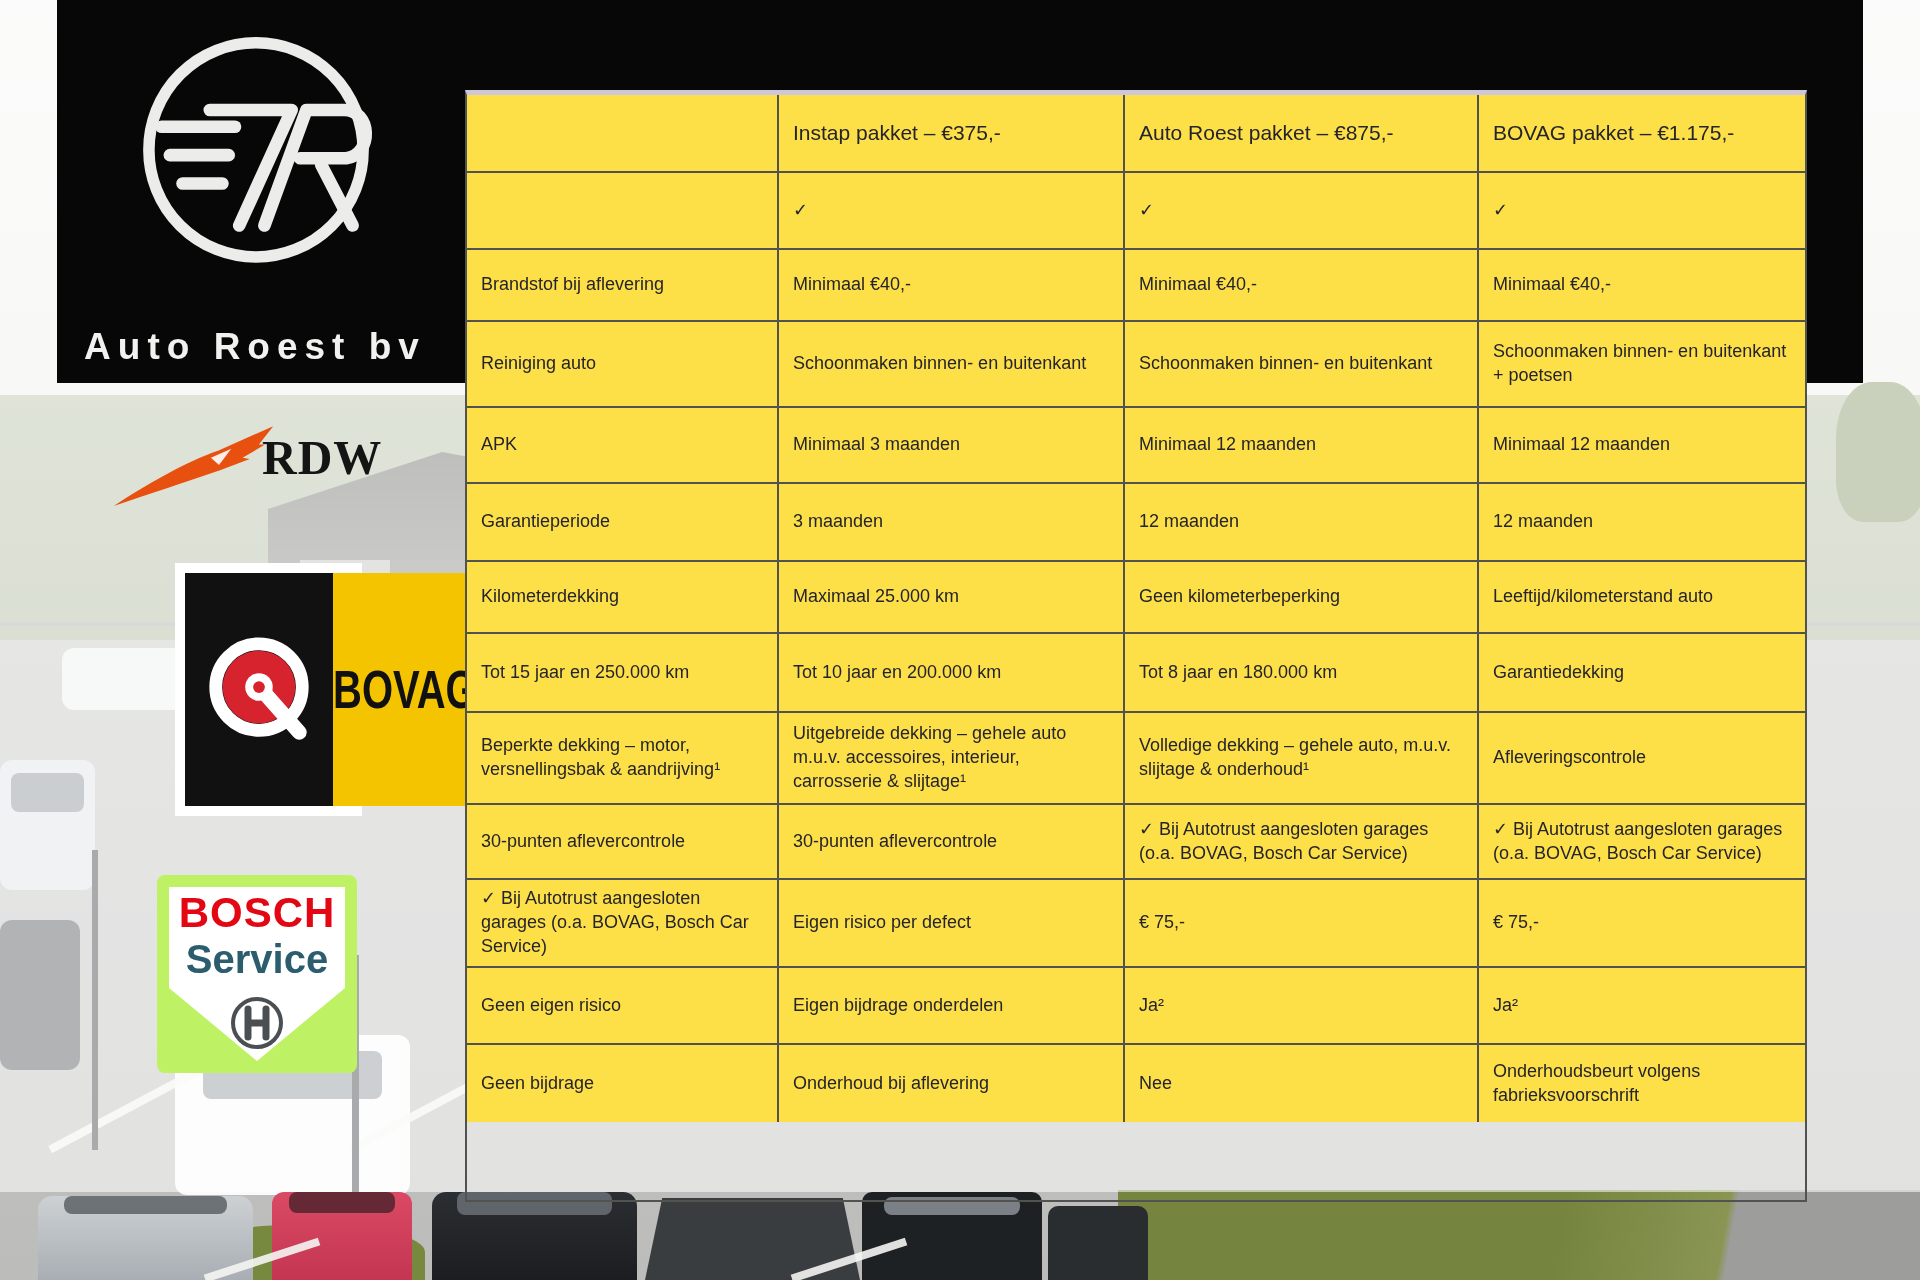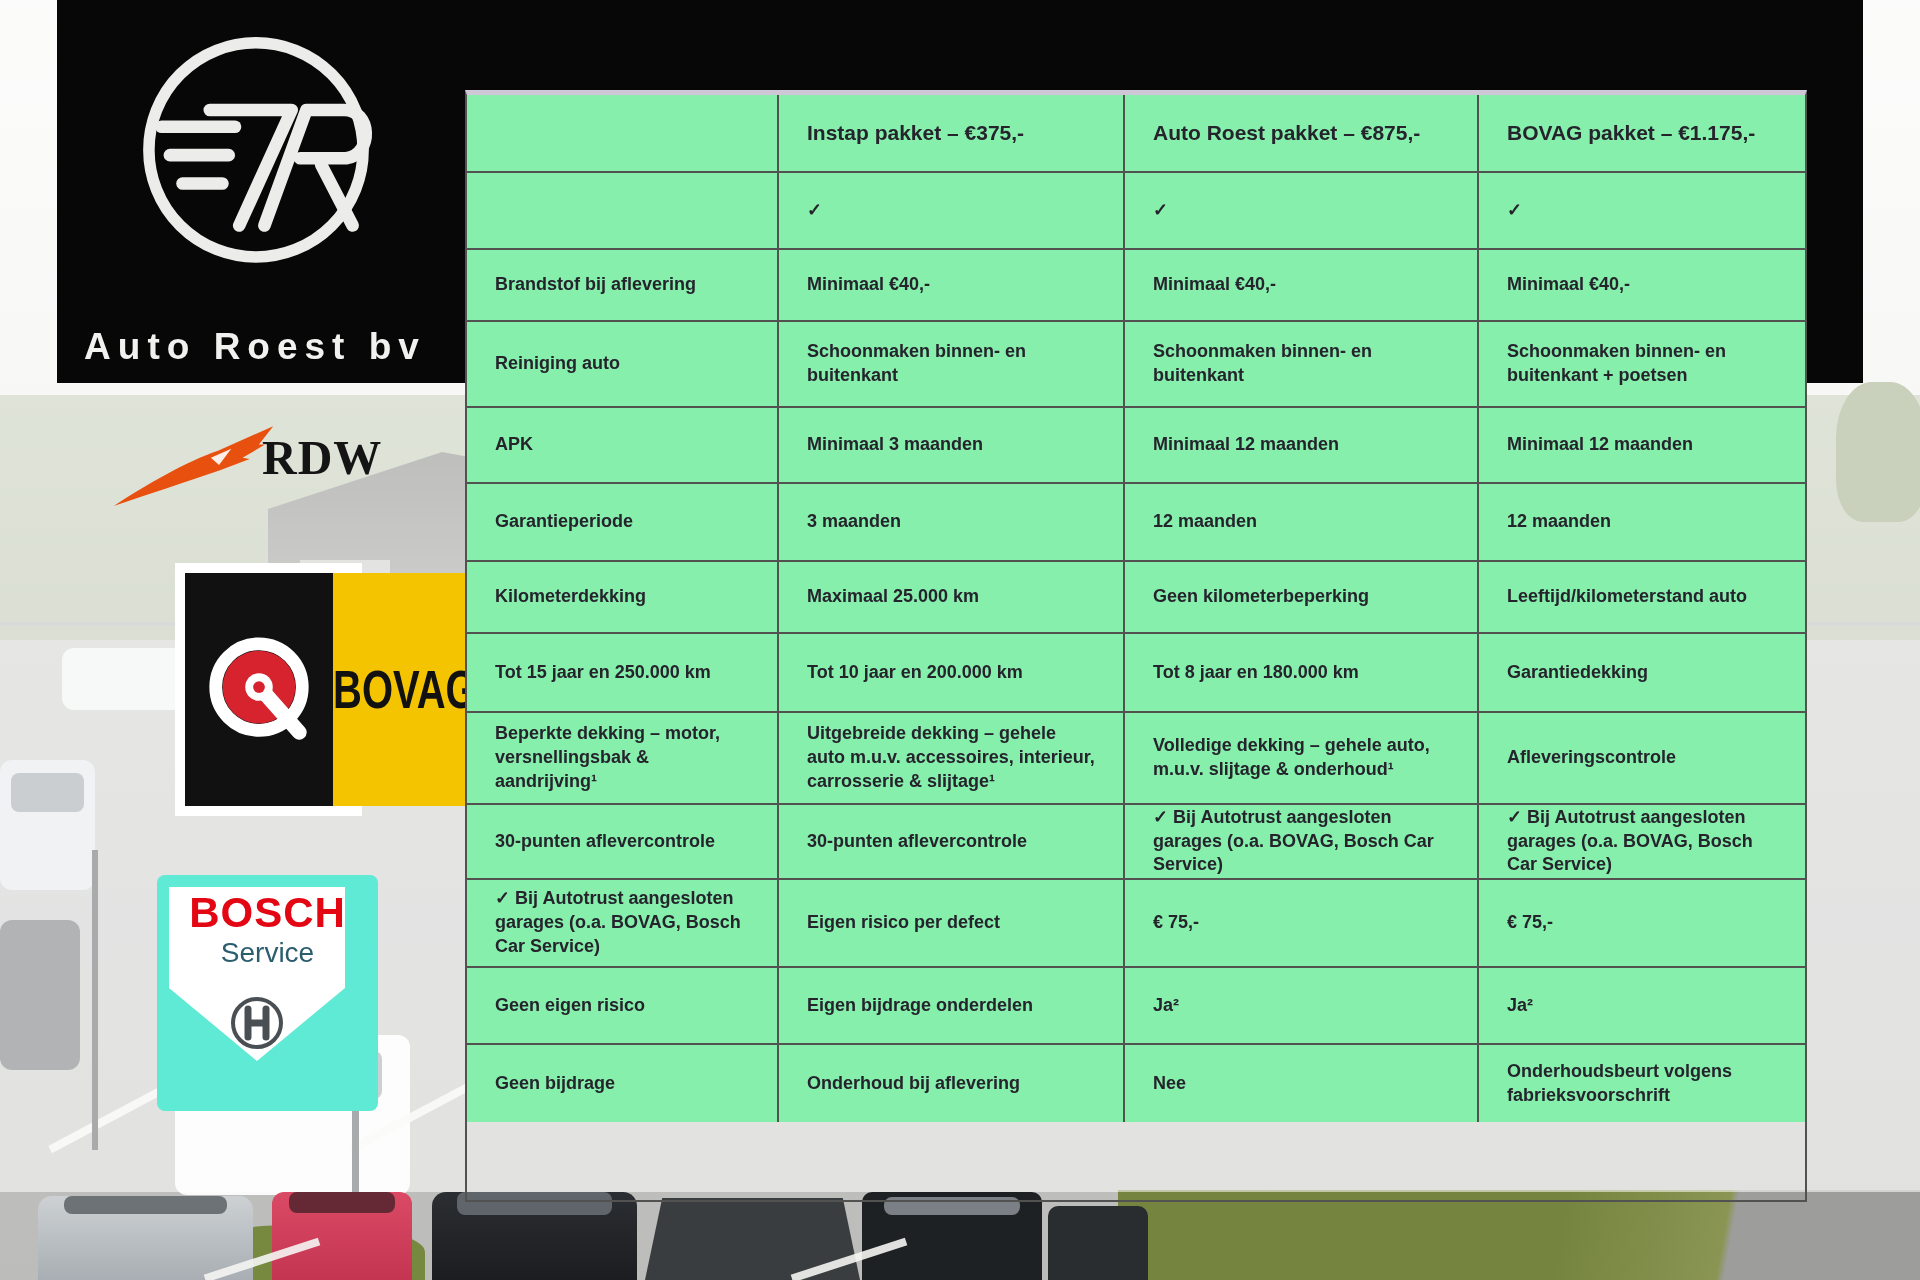--- a/index.html
+++ b/index.html
@@ -41,37 +41,37 @@
             font-size:48px;color:#141414;letter-spacing:1px;}
 
   
   .bovag{left:175px;top:563px;width:187px;height:253px;background:#fff;z-index:3;
          box-sizing:border-box;padding:10px;display:flex;flex-direction:row;}
   .bovag-top{background:#111;flex:0 0 148px;display:flex;align-items:center;justify-content:center;}
   .bovag-bottom{background:#f5c400;flex:1;display:flex;align-items:center;justify-content:center;}
   .bovag-word{color:#111;font-size:40px;font-weight:800;letter-spacing:0;transform:scaleY(1.35);}
 
   
-  .bosch{left:157px;top:875px;width:200px;height:236px;background:#5eead4;border-radius:8px;z-index:3;padding-left:21px;}
+  .bosch{left:157px;top:875px;width:200px;height:198px;background:#bef264;border-radius:8px;z-index:3;}
   .bosch-shield{position:absolute;left:12px;top:12px;width:176px;height:174px;background:#fff;
                 clip-path:polygon(0 0,100% 0,100% 58%,50% 100%,0 58%);}
   .bosch-word{position:absolute;left:0;top:14px;width:100%;text-align:center;color:#e30613;
               font-size:42px;font-weight:800;letter-spacing:1px;}
   .bosch-service{position:absolute;left:0;top:62px;width:100%;text-align:center;color:#2b5d6e;
-                 font-size:28px;font-weight:400;}
+                 font-size:40px;font-weight:700;}
   .bosch-anchor{position:absolute;left:70px;top:118px;width:60px;height:60px;}
 
   
   .tbl{left:465px;top:90px;width:1342px;z-index:4;display:grid;box-sizing:border-box;
        grid-template-columns:312px 346px 354px 326px;
        grid-template-rows:78px 77px 72px 86px 76px 78px 72px 79px 92px 75px 88px 77px 77px 78px;
        border:2px solid #525250;border-top:5px solid #cdc7d8;}
-  .cell{background:#86efac;border-right:2px solid #525250;border-bottom:2px solid #525250;
-        box-sizing:border-box;display:flex;align-items:center;padding:4px 28px;
-        color:#25242c;font-weight:700;font-size:18px;line-height:1.32;}
+  .cell{background:#fde047;border-right:2px solid #525250;border-bottom:2px solid #525250;
+        box-sizing:border-box;display:flex;align-items:center;padding:4px 14px;
+        color:#25242c;font-weight:400;font-size:18px;line-height:1.32;}
   .cell:nth-child(4n){border-right:none;}
   .cell:nth-last-child(-n+4){border-bottom:none;}
   .cell.head{font-size:21px;}
 </style>
 </head>
 <body>
 
 <div class="canvas">
 
   <div class="photo">

